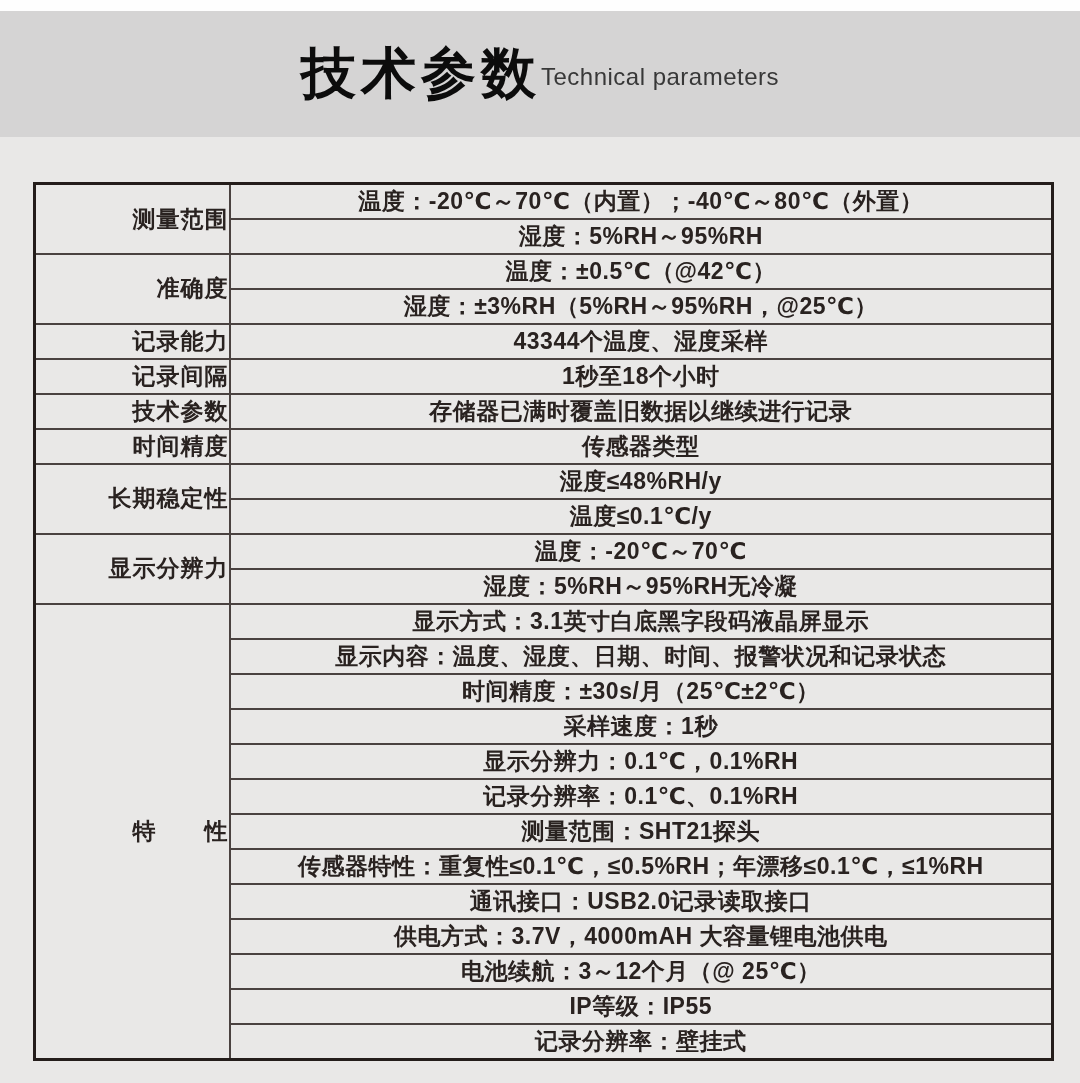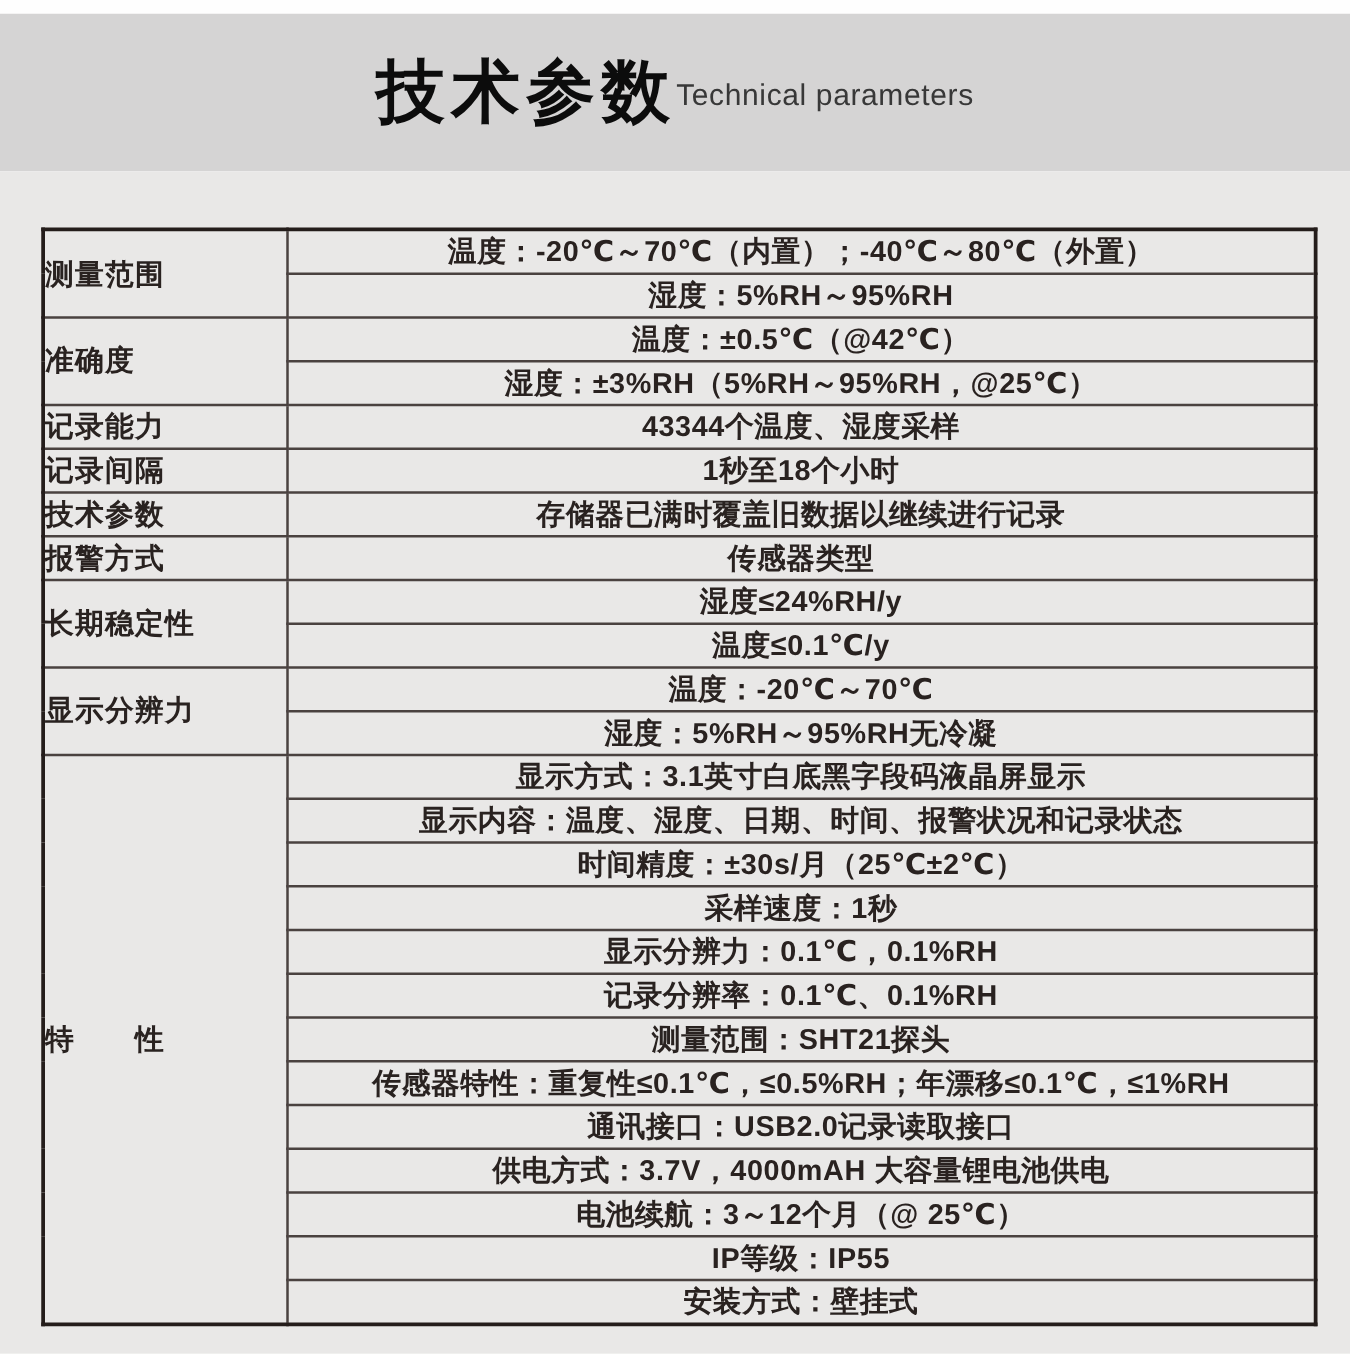--- a/index.html
+++ b/index.html
@@ -59,21 +59,21 @@
     border: 2px solid #4a4240;
     padding: 0;
     color: #292220;
     font-weight: bold;
     font-size: 23px;
     white-space: nowrap;
     overflow: hidden;
     vertical-align: middle;
   }
   td.label {
-    text-align: left;
+    text-align: right;
     letter-spacing: 1px;
     font-family: Liberation Mono, monospace;
   }
   td.value {
     text-align: center;
     padding-left: 36px;
     letter-spacing: 0.5px;
   }
 </style>
 </head>
@@ -114,26 +114,26 @@
           </tr>
           <tr>
             <td class="label" rowspan="1">记录间隔</td>
             <td class="value">1秒至18个小时</td>
           </tr>
           <tr>
             <td class="label" rowspan="1">技术参数</td>
             <td class="value">存储器已满时覆盖旧数据以继续进行记录</td>
           </tr>
           <tr>
-            <td class="label" rowspan="1">报警方式</td>
+            <td class="label" rowspan="1">时间精度</td>
             <td class="value">传感器类型</td>
           </tr>
           <tr>
             <td class="label" rowspan="2">长期稳定性</td>
-            <td class="value">湿度≤24%RH/y</td>
+            <td class="value">湿度≤48%RH/y</td>
           </tr>
           <tr>
             <td class="value">温度≤0.1℃/y</td>
           </tr>
           <tr>
             <td class="label" rowspan="2">显示分辨力</td>
             <td class="value">温度：-20℃～70℃</td>
           </tr>
           <tr>
             <td class="value">湿度：5%RH～95%RH无冷凝</td>
@@ -169,18 +169,18 @@
           <tr>
             <td class="value">供电方式：3.7V，4000mAH 大容量锂电池供电</td>
           </tr>
           <tr>
             <td class="value">电池续航：3～12个月（@ 25℃）</td>
           </tr>
           <tr>
             <td class="value">IP等级：IP55</td>
           </tr>
           <tr>
-            <td class="value">安装方式：壁挂式</td>
+            <td class="value">记录分辨率：壁挂式</td>
           </tr>
         </tbody>
     </table>
   </div>
 </div>
 
 </body></html>

